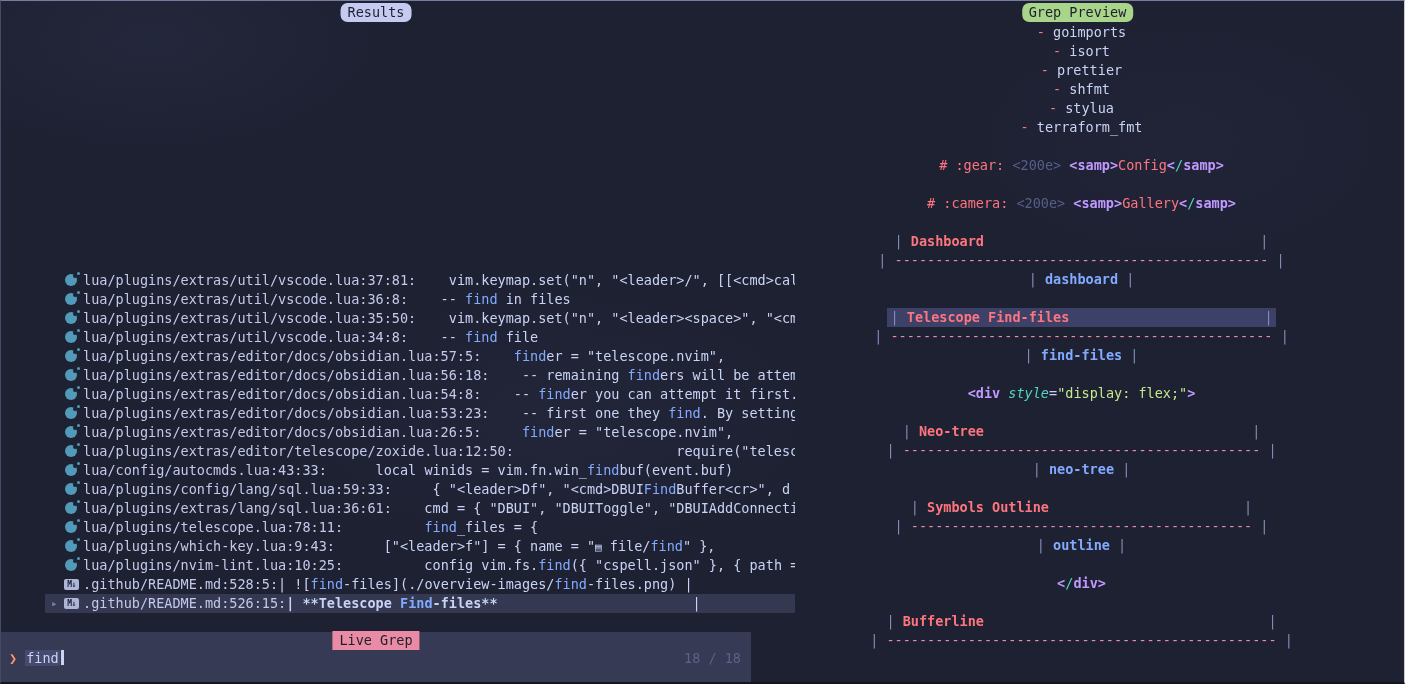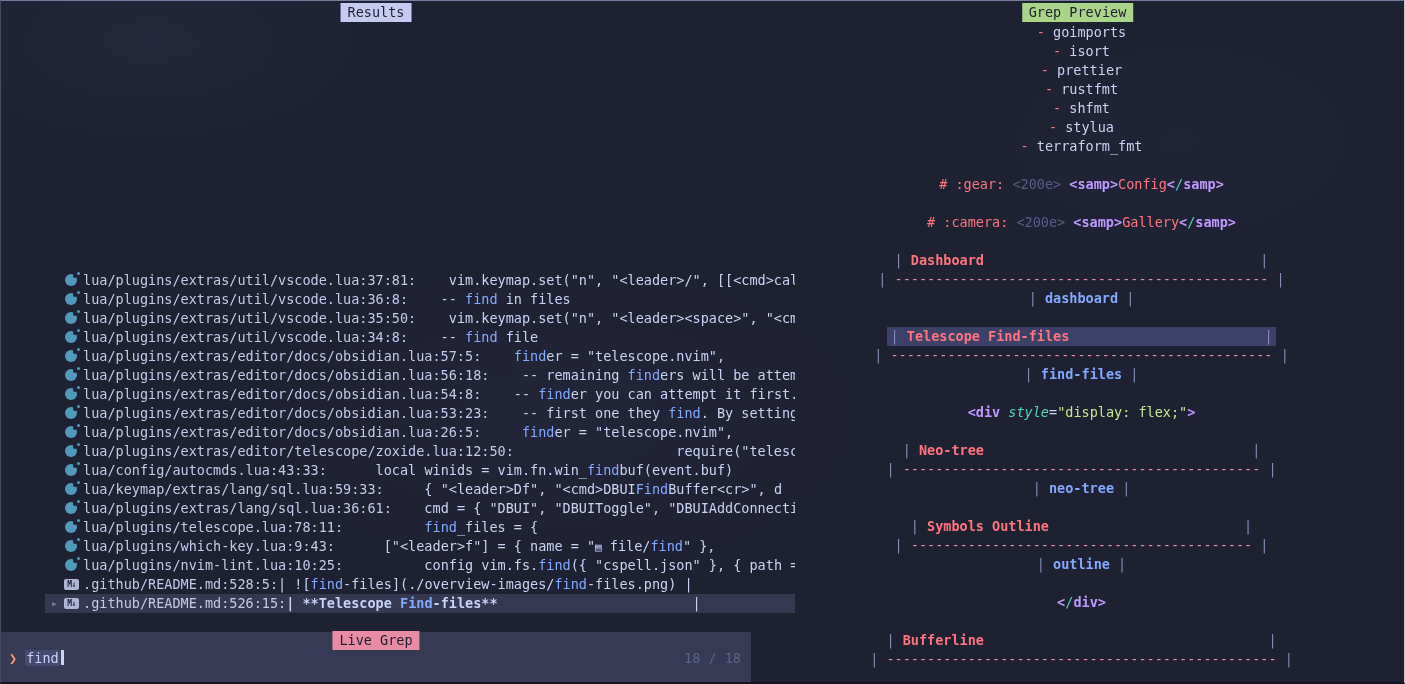--- a/index.html
+++ b/index.html
@@ -20,21 +20,21 @@
       radial-gradient(420px 240px at 1180px 140px, rgba(70,80,120,0.07), transparent 60%),
       var(--bg,#1e2132);
     color:var(--fg,#c8d3f5);
   }
   .panel{position:absolute;top:0;height:681px;}
   .left-panel{left:0;width:750px;}
   .right-panel{left:750px;width:653px;}
   .float-title{
     position:absolute;top:2px;left:50%;transform:translateX(-50%);
     height:19px;line-height:19px;padding:0 7px;
-    color:var(--title-fg,#1d1f2e);white-space:pre;
+    color:var(--title-fg,#1d1f2e);white-space:pre;border-radius:7px;
   }
   .results-title{background:var(--results-title-bg,#c5caf1);}
   .preview-title{background:var(--preview-title-bg,#a8d589);}
   .results-list{position:absolute;top:270px;left:0;width:750px;margin-left:44px;}
   .rrow{height:19px;white-space:pre;overflow:hidden;position:relative;padding-left:38px;}
   .rrow.sel{background:var(--selected-bg,#343851);}
   .arrow{position:absolute;left:6px;top:0;font-size:11px;color:var(--arrow,#787e9e);}
   .ficon{position:absolute;}
   .ficon.lua{left:20px;top:3px;width:12px;height:12px;border-radius:50%;background:var(--lua-icon,#519aba);}
   .ficon.lua::before{content:'';position:absolute;right:0;top:0;width:4px;height:4px;border-radius:50%;background:var(--bg,#1e2132);}
@@ -78,42 +78,41 @@
       <div class="rrow"><span class="ficon lua"></span><span class="c-path">lua/plugins/extras/util/vscode.lua:36:8:</span><span class="c-fg">    -- </span><span class="c-match">find</span><span class="c-fg"> in files</span></div>
       <div class="rrow"><span class="ficon lua"></span><span class="c-path">lua/plugins/extras/util/vscode.lua:35:50:</span><span class="c-fg">    vim.keymap.set("n", "&lt;leader&gt;&lt;space&gt;", "&lt;cm</span></div>
       <div class="rrow"><span class="ficon lua"></span><span class="c-path">lua/plugins/extras/util/vscode.lua:34:8:</span><span class="c-fg">    -- </span><span class="c-match">find</span><span class="c-fg"> file</span></div>
       <div class="rrow"><span class="ficon lua"></span><span class="c-path">lua/plugins/extras/editor/docs/obsidian.lua:57:5:</span><span class="c-fg">    </span><span class="c-match">find</span><span class="c-fg">er = "telescope.nvim",</span></div>
       <div class="rrow"><span class="ficon lua"></span><span class="c-path">lua/plugins/extras/editor/docs/obsidian.lua:56:18:</span><span class="c-fg">    -- remaining </span><span class="c-match">find</span><span class="c-fg">ers will be attem</span></div>
       <div class="rrow"><span class="ficon lua"></span><span class="c-path">lua/plugins/extras/editor/docs/obsidian.lua:54:8:</span><span class="c-fg">    -- </span><span class="c-match">find</span><span class="c-fg">er you can attempt it first.</span></div>
       <div class="rrow"><span class="ficon lua"></span><span class="c-path">lua/plugins/extras/editor/docs/obsidian.lua:53:23:</span><span class="c-fg">    -- first one they </span><span class="c-match">find</span><span class="c-fg">. By setting</span></div>
       <div class="rrow"><span class="ficon lua"></span><span class="c-path">lua/plugins/extras/editor/docs/obsidian.lua:26:5:</span><span class="c-fg">     </span><span class="c-match">find</span><span class="c-fg">er = "telescope.nvim",</span></div>
       <div class="rrow"><span class="ficon lua"></span><span class="c-path">lua/plugins/extras/editor/telescope/zoxide.lua:12:50:</span><span class="c-fg">                    require("telesc</span></div>
       <div class="rrow"><span class="ficon lua"></span><span class="c-path">lua/config/autocmds.lua:43:33:</span><span class="c-fg">      local winids = vim.fn.win_</span><span class="c-match">find</span><span class="c-fg">buf(event.buf)</span></div>
-      <div class="rrow"><span class="ficon lua"></span><span class="c-path">lua/keymap/extras/lang/sql.lua:59:33:</span><span class="c-fg">     { "&lt;leader&gt;Df", "&lt;cmd&gt;DBUI</span><span class="c-match">Find</span><span class="c-fg">Buffer&lt;cr&gt;", d</span></div>
+      <div class="rrow"><span class="ficon lua"></span><span class="c-path">lua/plugins/config/lang/sql.lua:59:33:</span><span class="c-fg">     { "&lt;leader&gt;Df", "&lt;cmd&gt;DBUI</span><span class="c-match">Find</span><span class="c-fg">Buffer&lt;cr&gt;", d</span></div>
       <div class="rrow"><span class="ficon lua"></span><span class="c-path">lua/plugins/extras/lang/sql.lua:36:61:</span><span class="c-fg">    cmd = { "DBUI", "DBUIToggle", "DBUIAddConnecti</span></div>
       <div class="rrow"><span class="ficon lua"></span><span class="c-path">lua/plugins/telescope.lua:78:11:</span><span class="c-fg">          </span><span class="c-match">find</span><span class="c-fg">_files = {</span></div>
       <div class="rrow"><span class="ficon lua"></span><span class="c-path">lua/plugins/which-key.lua:9:43:</span><span class="c-fg">      ["&lt;leader&gt;f"] = { name = "</span><span class="c-fileglyph">▤</span><span class="c-fg"> file/</span><span class="c-match">find</span><span class="c-fg">" },</span></div>
       <div class="rrow"><span class="ficon lua"></span><span class="c-path">lua/plugins/nvim-lint.lua:10:25:</span><span class="c-fg">          config vim.fs.</span><span class="c-match">find</span><span class="c-fg">({ "cspell.json" }, { path =</span></div>
       <div class="rrow"><span class="ficon markdown">M↓</span><span class="c-path">.github/README.md:528:5:</span><span class="c-fg">| ![</span><span class="c-match">find</span><span class="c-fg">-files](./overview-images/</span><span class="c-match">find</span><span class="c-fg">-files.png) |</span></div>
       <div class="rrow sel"><span class="arrow">▸</span><span class="ficon markdown">M↓</span><span class="c-path">.github/README.md:526:15:</span><span class="c-fg b">| **Telescope </span><span class="c-match b">Find</span><span class="c-fg b">-files**</span><span class="c-fg">                        |</span></div>
     </div>
   <div class="prompt">
     <div class="prompt-title">Live Grep</div>
     <div class="prompt-line"><span class="prompt-symbol">❯</span><span class="prompt-query">find</span><span class="cursor"></span></div>
     <div class="prompt-counter">18 / 18</div>
   </div>
 </div>
 
 <div class="panel right-panel">
   <div class="float-title preview-title">Grep Preview</div>
   <div class="plines">
       <div class="pline"><span class="lwrap"><span class="c-red">- </span><span class="c-fg">goimports</span></span></div>
       <div class="pline"><span class="lwrap"><span class="c-red">- </span><span class="c-fg">isort</span></span></div>
       <div class="pline"><span class="lwrap"><span class="c-red">- </span><span class="c-fg">prettier</span></span></div>
-      <div class="pline"><span class="lwrap"><span class="c-red">- </span><span class="c-fg">rustfmt</span></span></div>
       <div class="pline"><span class="lwrap"><span class="c-red">- </span><span class="c-fg">shfmt</span></span></div>
       <div class="pline"><span class="lwrap"><span class="c-red">- </span><span class="c-fg">stylua</span></span></div>
       <div class="pline"><span class="lwrap"><span class="c-red">- </span><span class="c-fg">terraform_fmt</span></span></div>
       <div class="pline"><span class="lwrap"></span></div>
       <div class="pline"><span class="lwrap"><span class="c-red"># :gear: </span><span class="c-gray">&lt;200e&gt; </span><span class="c-purple b">&lt;samp&gt;</span><span class="c-red">Config</span><span class="c-purple b">&lt;</span><span class="c-teal">/</span><span class="c-purple b">samp&gt;</span></span></div>
       <div class="pline"><span class="lwrap"></span></div>
       <div class="pline"><span class="lwrap"><span class="c-red"># :camera: </span><span class="c-gray">&lt;200e&gt; </span><span class="c-purple b">&lt;samp&gt;</span><span class="c-red">Gallery</span><span class="c-purple b">&lt;</span><span class="c-teal">/</span><span class="c-purple b">samp&gt;</span></span></div>
       <div class="pline"><span class="lwrap"></span></div>
       <div class="pline"><span class="lwrap"><span class="c-pipe">| </span><span class="c-red b">Dashboard</span><span class="c-pipe">                                  |</span></span></div>
       <div class="pline"><span class="lwrap"><span class="c-pipe">| </span><span class="c-dash">----------------------------------------------</span><span class="c-pipe"> |</span></span></div>

